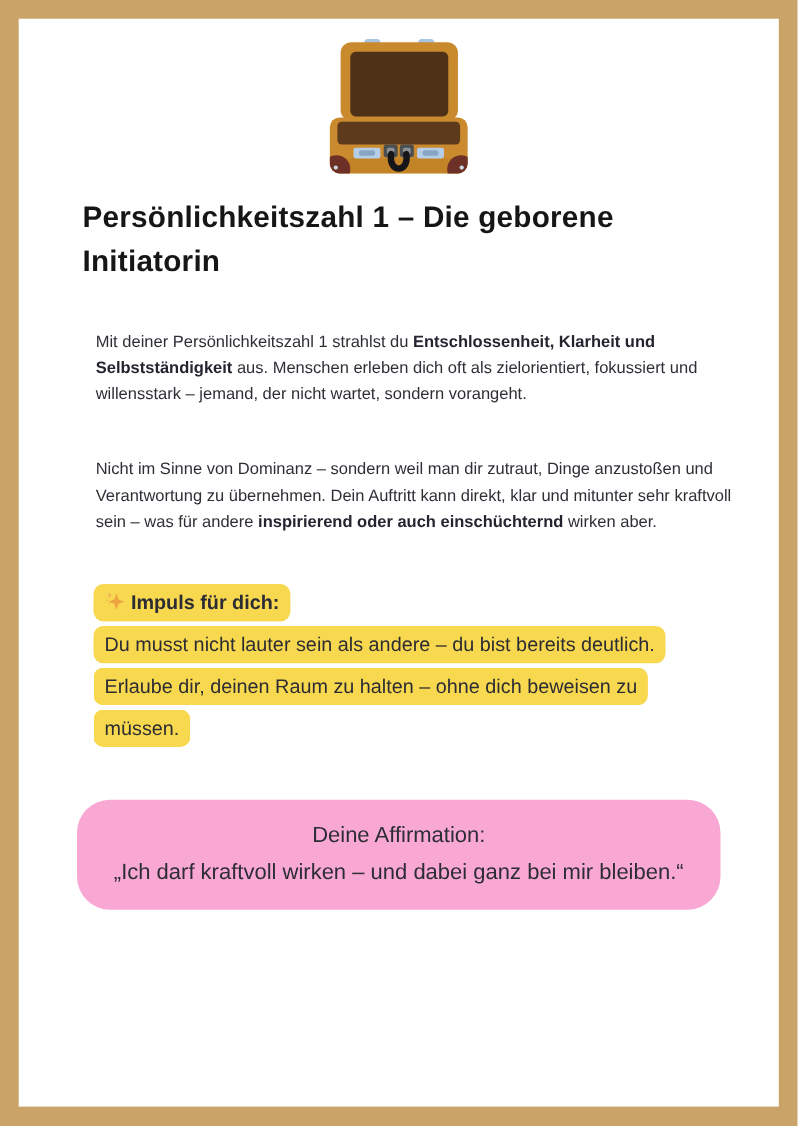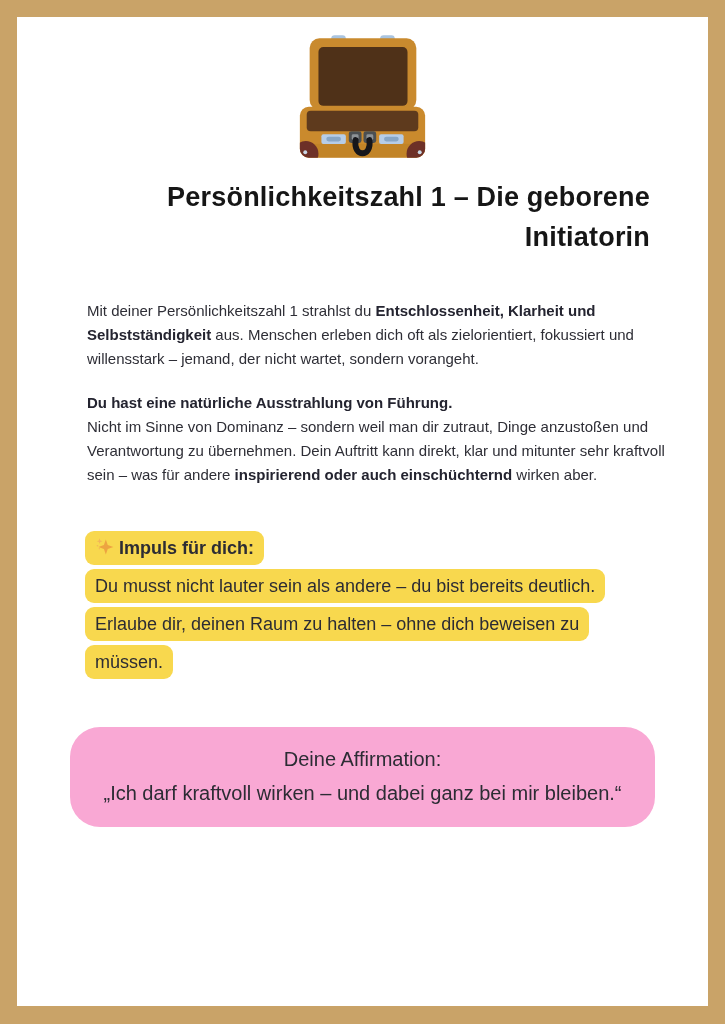--- a/index.html
+++ b/index.html
@@ -13,21 +13,21 @@
   .page{
     position:absolute;left:17px;top:17px;right:17px;bottom:18px;
     background:#ffffff;
   }
   .suitcase-wrap{
     margin:16px auto 0;
     width:137px;height:130px;
   }
   h1.title{
     margin:14px 58px 0;
-    text-align:right;
+    text-align:left;
     font-size:27px;
     line-height:40px;
     font-weight:700;
     color:#161616;
     letter-spacing:.2px;
   }
   .content{
     margin:18px 63px 0 70px;
     width:592px;
     font-size:15px;
@@ -120,21 +120,21 @@
   </div>
 
   <h1 class="title">Persönlichkeitszahl 1 – Die geborene Initiatorin</h1>
 
   <div class="content">
     <p>
       <br>
       <span>Mit deiner Persönlichkeitszahl 1 strahlst du </span><strong>Entschlossenheit, Klarheit und Selbstständigkeit</strong><span> aus. Menschen erleben dich oft als zielorientiert, fokussiert und willensstark – jemand, der nicht wartet, sondern vorangeht.</span>
     </p>
     <p>
-      <strong>Du hast eine natürliche Ausstrahlung von Führung.</strong><br>
+      <br>
       <span>Nicht im Sinne von Dominanz – sondern weil man dir zutraut, Dinge anzustoßen und Verantwortung zu übernehmen. Dein Auftritt kann direkt, klar und mitunter sehr kraftvoll sein – was für andere </span><strong>inspirierend oder auch einschüchternd</strong><span> wirken aber.</span>
     </p>
   </div>
 
   <div class="impuls">
     <div class="hl-row">
       <mark class="hl"><span class="sparkle"><svg viewBox="0 0 24 24" width="20" height="20">
               <path d="M13 3 L15.3 9.7 L22 12 L15.3 14.3 L13 21 L10.7 14.3 L4 12 L10.7 9.7 Z" fill="#eda441"></path>
               <path d="M5.5 1.5 L6.4 4.1 L9 5 L6.4 5.9 L5.5 8.5 L4.6 5.9 L2 5 L4.6 4.1 Z" fill="#f2b55a"></path>
               <circle cx="3" cy="10.5" r="1" fill="#f2b55a"></circle>

